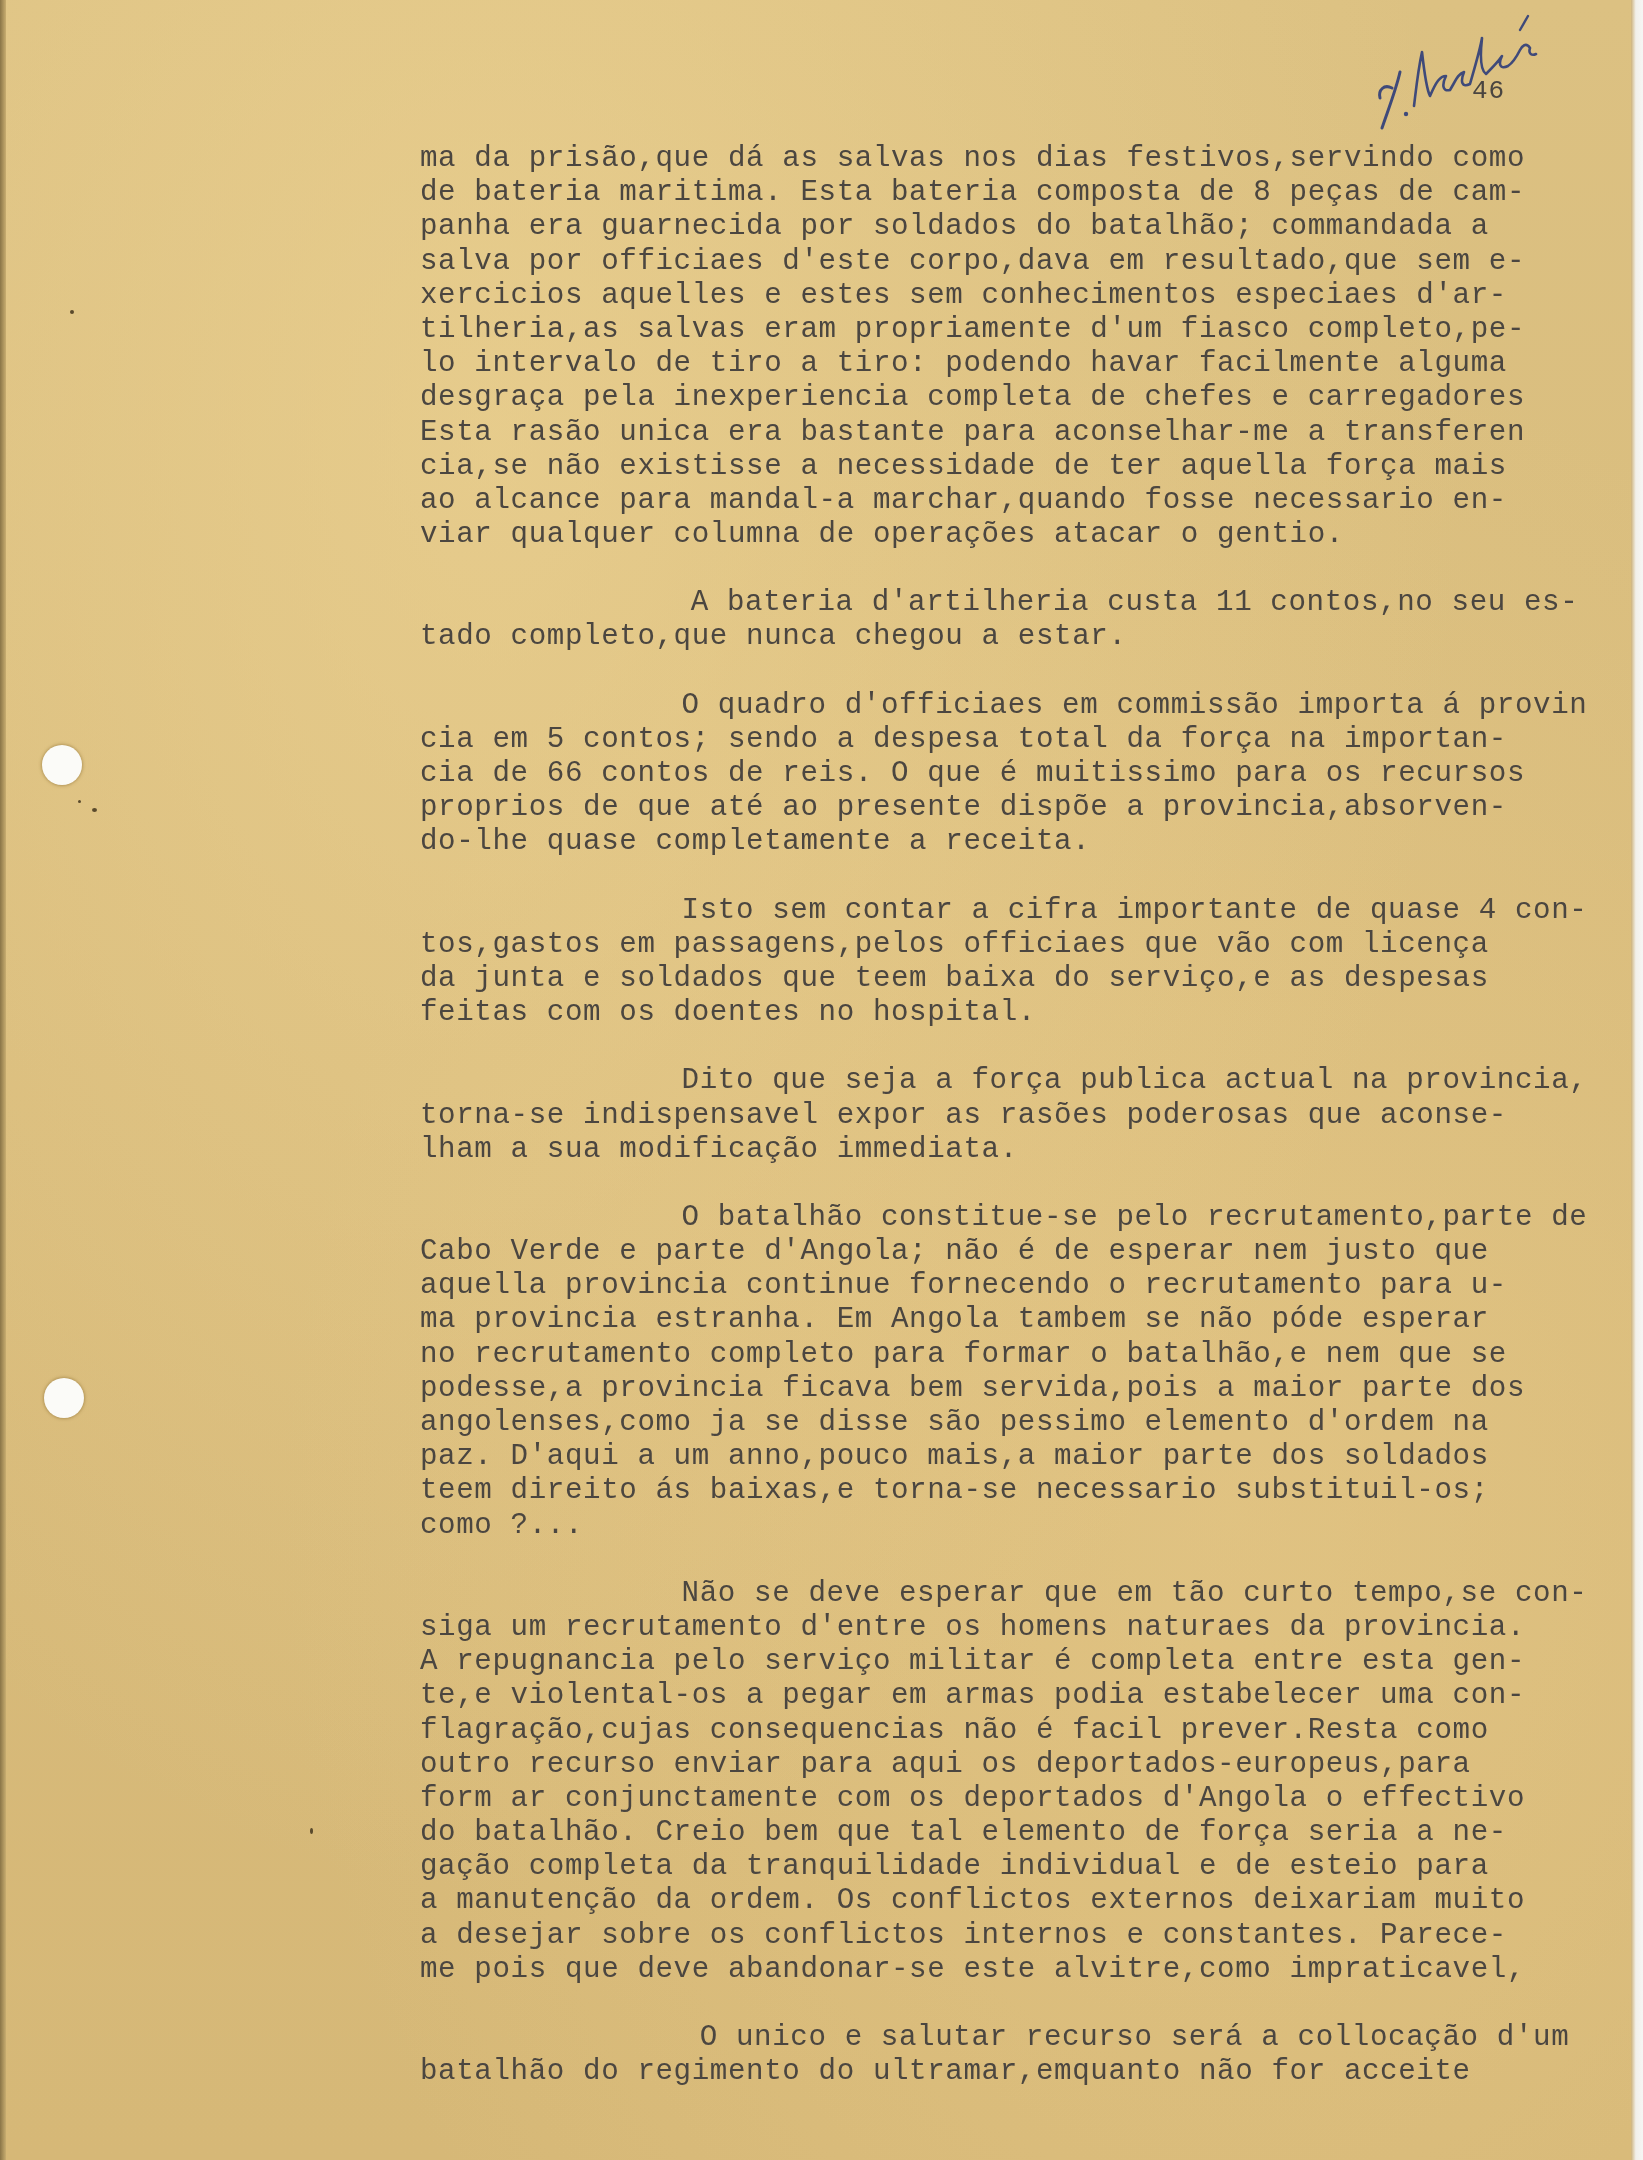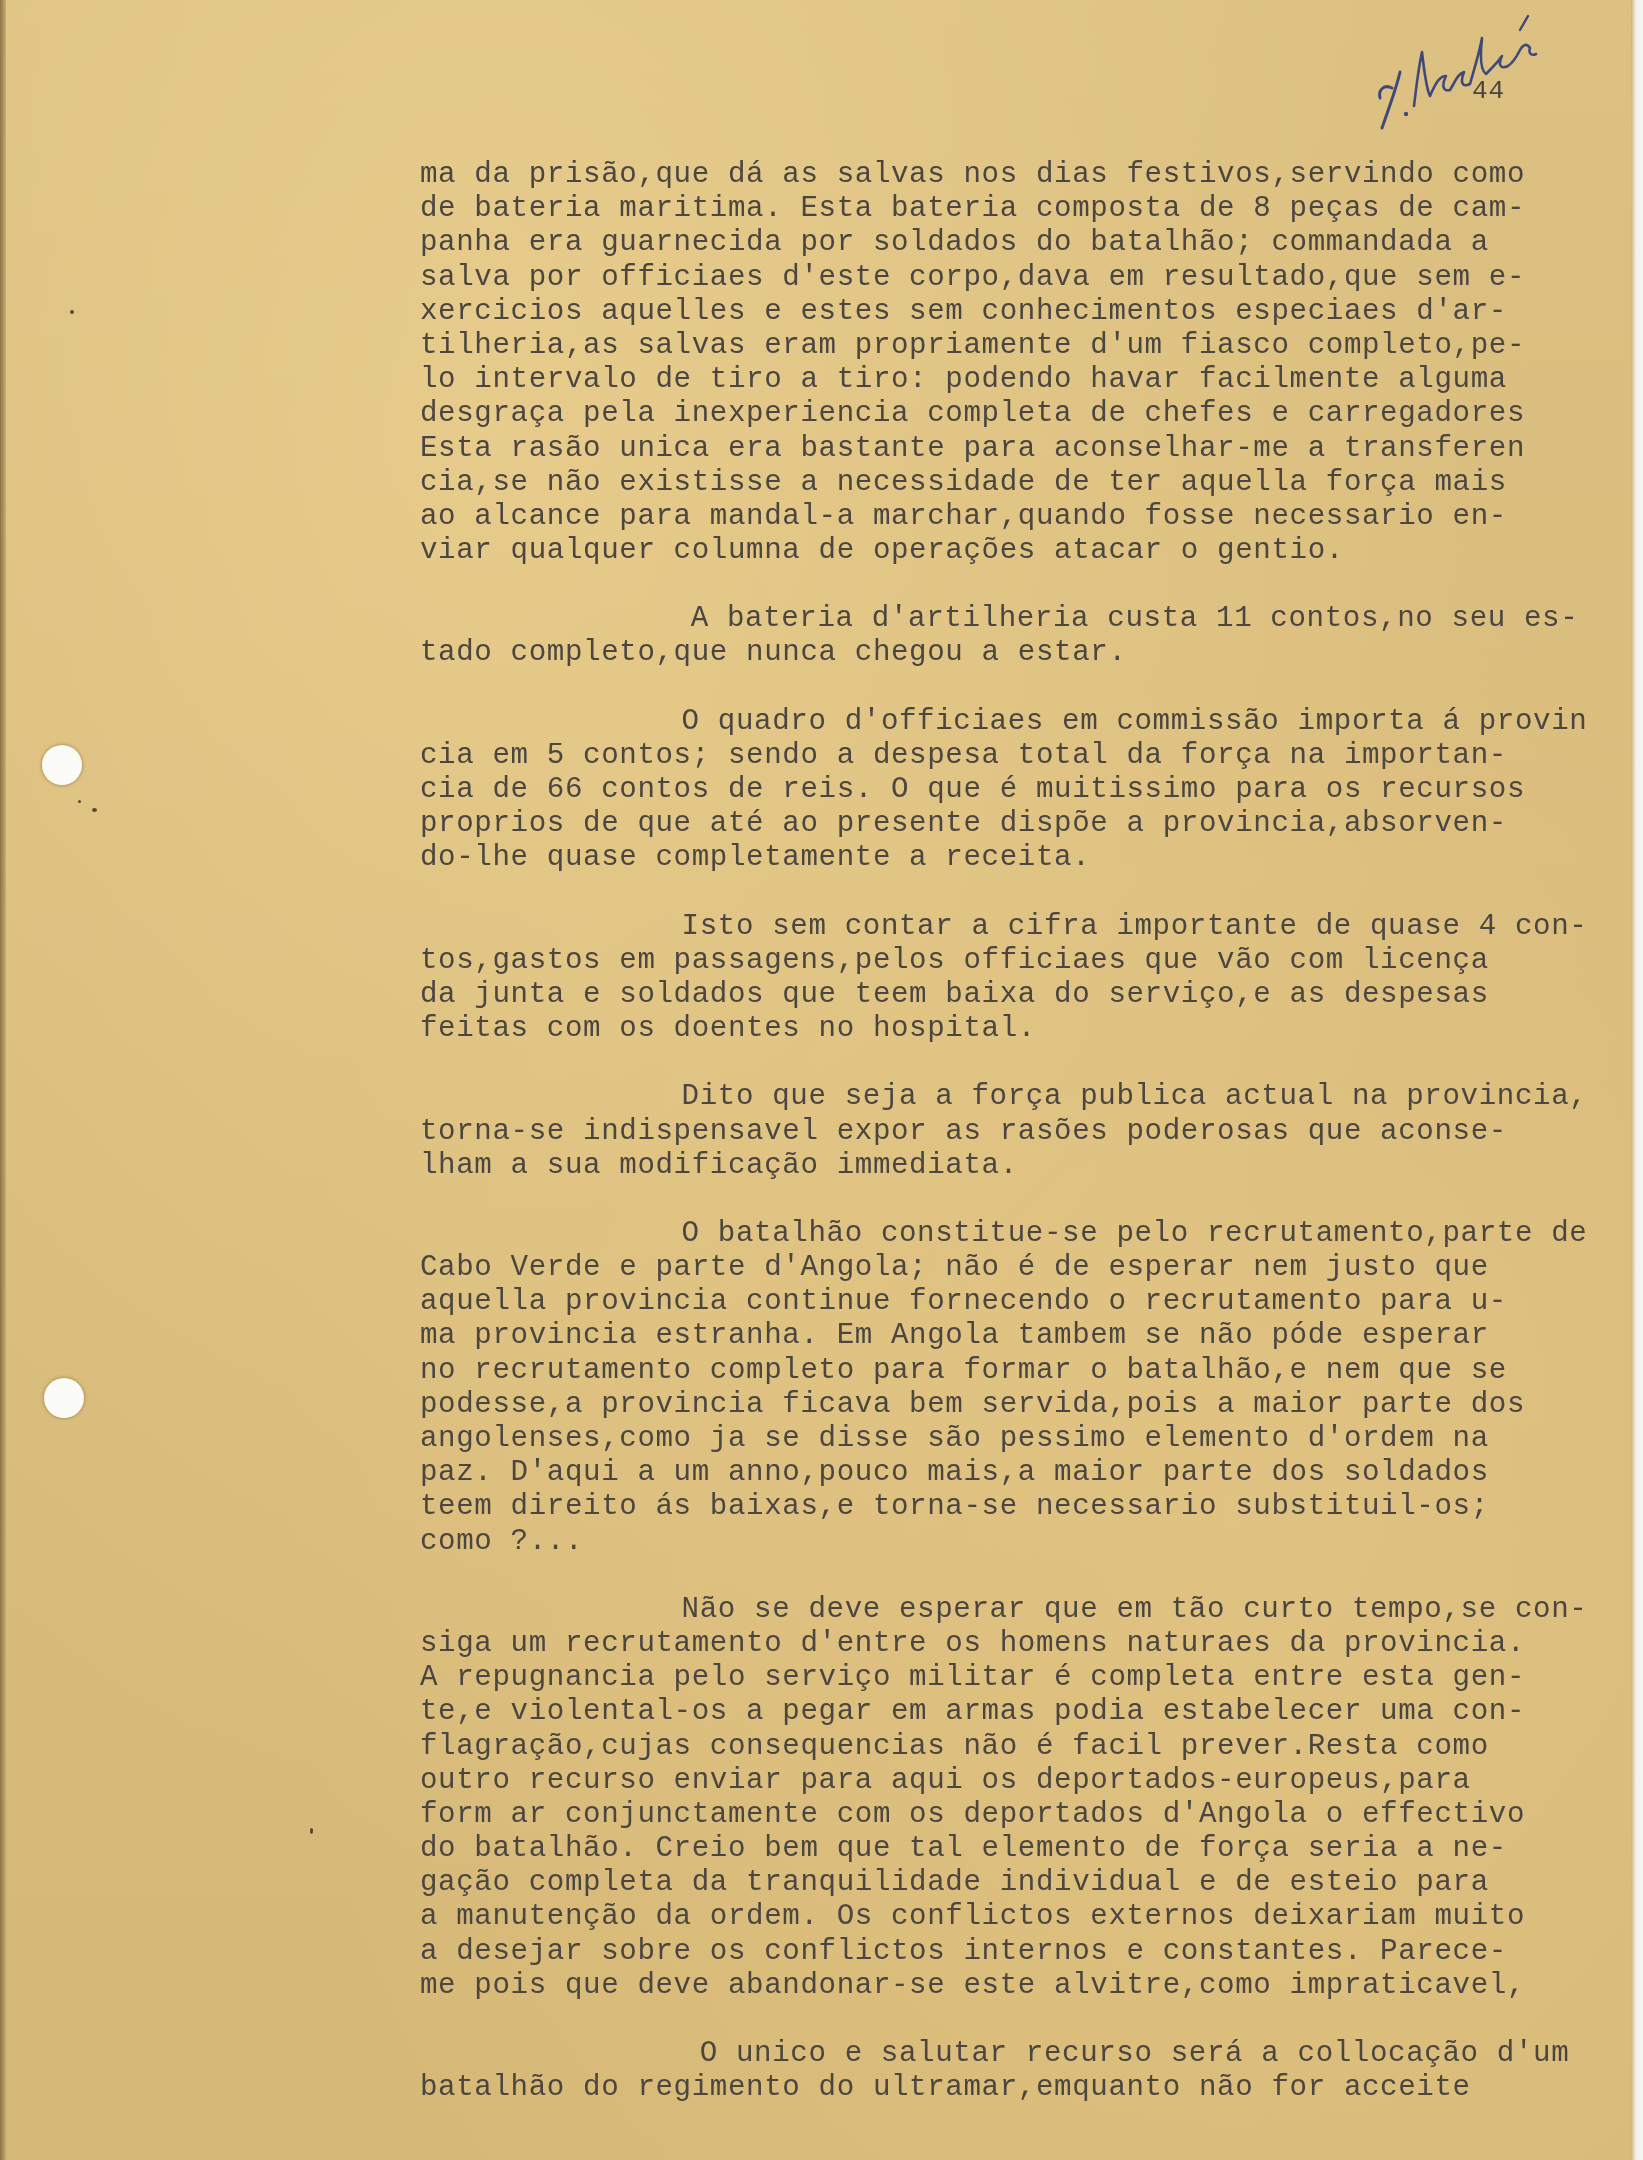--- a/index.html
+++ b/index.html
@@ -68,21 +68,20 @@
   .text-block {
     position: absolute;
     left: 420px;
     top: 142px;
     width: 1210px;
     color: #4b4640;
     font-size: 29.2px;
     line-height: 34.2px;
     letter-spacing: 0.6px;
     white-space: pre;
-    margin-top: 16px;
   }
   .line {
     display: block;
     height: 34.2px;
   }
   .para-gap {
     display: block;
     height: 34px;
   }
   .indent {
@@ -105,16 +104,16 @@
   <div class="speck" style="left:92px; top:808px; width:5px; height:4px;"></div>
   <div class="speck" style="left:310px; top:1828px; width:3px; height:6px;"></div>
 
   <svg class="signature" viewBox="0 0 180 130">
     <path d="M12 118 C 18 100, 26 80, 30 62 M 22 78 C 14 74, 8 80, 10 88" stroke="#3f4a7a" stroke-width="3" fill="none" stroke-linecap="round"></path>
     <circle cx="36" cy="104" r="2.2" fill="#3f4a7a"></circle>
     <path d="M44 96 C 46 80, 48 60, 52 42 C 54 60, 56 78, 60 86 C 66 72, 70 66, 76 66 C 72 74, 72 82, 80 80 C 86 70, 88 64, 94 62 C 90 72, 92 78, 100 74 C 104 60, 110 40, 112 28 C 110 46, 110 60, 116 64 C 122 58, 128 52, 132 46 C 128 54, 130 60, 138 56 C 144 52, 148 44, 150 40 C 152 36, 156 32, 160 38 C 158 44, 162 46, 166 44" stroke="#3f4a7a" stroke-width="2.6" fill="none" stroke-linecap="round" stroke-linejoin="round"></path>
     <path d="M150 20 L 158 6" stroke="#3f4a7a" stroke-width="2.4" fill="none" stroke-linecap="round"></path>
   </svg>
 
-  <div class="page-number">44</div>
+  <div class="page-number">46</div>
 
   <div class="text-block" id="text-block"><div class="paragraph"><span class="line">ma da prisão,que dá as salvas nos dias festivos,servindo como</span><span class="line">de bateria maritima. Esta bateria composta de 8 peças de cam-</span><span class="line">panha era guarnecida por soldados do batalhão; commandada a</span><span class="line">salva por officiaes d'este corpo,dava em resultado,que sem e-</span><span class="line">xercicios aquelles e estes sem conhecimentos especiaes d'ar-</span><span class="line">tilheria,as salvas eram propriamente d'um fiasco completo,pe-</span><span class="line">lo intervalo de tiro a tiro: podendo havar facilmente alguma</span><span class="line">desgraça pela inexperiencia completa de chefes e carregadores</span><span class="line">Esta rasão unica era bastante para aconselhar-me a transferen</span><span class="line">cia,se não existisse a necessidade de ter aquella força mais</span><span class="line">ao alcance para mandal-a marchar,quando fosse necessario en-</span><span class="line">viar qualquer columna de operações atacar o gentio.</span></div><span class="para-gap"></span><div class="paragraph"><span class="line indent">A bateria d'artilheria custa 11 contos,no seu es-</span><span class="line">tado completo,que nunca chegou a estar.</span></div><span class="para-gap"></span><div class="paragraph"><span class="line indent">O quadro d'officiaes em commissão importa á provin</span><span class="line">cia em 5 contos; sendo a despesa total da força na importan-</span><span class="line">cia de 66 contos de reis. O que é muitissimo para os recursos</span><span class="line">proprios de que até ao presente dispõe a provincia,absorven-</span><span class="line">do-lhe quase completamente a receita.</span></div><span class="para-gap"></span><div class="paragraph"><span class="line indent">Isto sem contar a cifra importante de quase 4 con-</span><span class="line">tos,gastos em passagens,pelos officiaes que vão com licença</span><span class="line">da junta e soldados que teem baixa do serviço,e as despesas</span><span class="line">feitas com os doentes no hospital.</span></div><span class="para-gap"></span><div class="paragraph"><span class="line indent">Dito que seja a força publica actual na provincia,</span><span class="line">torna-se indispensavel expor as rasões poderosas que aconse-</span><span class="line">lham a sua modificação immediata.</span></div><span class="para-gap"></span><div class="paragraph"><span class="line indent">O batalhão constitue-se pelo recrutamento,parte de</span><span class="line">Cabo Verde e parte d'Angola; não é de esperar nem justo que</span><span class="line">aquella provincia continue fornecendo o recrutamento para u-</span><span class="line">ma provincia estranha. Em Angola tambem se não póde esperar</span><span class="line">no recrutamento completo para formar o batalhão,e nem que se</span><span class="line">podesse,a provincia ficava bem servida,pois a maior parte dos</span><span class="line">angolenses,como ja se disse são pessimo elemento d'ordem na</span><span class="line">paz. D'aqui a um anno,pouco mais,a maior parte dos soldados</span><span class="line">teem direito ás baixas,e torna-se necessario substituil-os;</span><span class="line">como ?...</span></div><span class="para-gap"></span><div class="paragraph"><span class="line indent">Não se deve esperar que em tão curto tempo,se con-</span><span class="line">siga um recrutamento d'entre os homens naturaes da provincia.</span><span class="line">A repugnancia pelo serviço militar é completa entre esta gen-</span><span class="line">te,e violental-os a pegar em armas podia estabelecer uma con-</span><span class="line">flagração,cujas consequencias não é facil prever.Resta como</span><span class="line">outro recurso enviar para aqui os deportados-europeus,para</span><span class="line">form ar conjunctamente com os deportados d'Angola o effectivo</span><span class="line">do batalhão. Creio bem que tal elemento de força seria a ne-</span><span class="line">gação completa da tranquilidade individual e de esteio para</span><span class="line">a manutenção da ordem. Os conflictos externos deixariam muito</span><span class="line">a desejar sobre os conflictos internos e constantes. Parece-</span><span class="line">me pois que deve abandonar-se este alvitre,como impraticavel,</span></div><span class="para-gap"></span><div class="paragraph"><span class="line indent">O unico e salutar recurso será a collocação d'um</span><span class="line">batalhão do regimento do ultramar,emquanto não for acceite</span></div></div>
 </div>
 
 </body></html>

